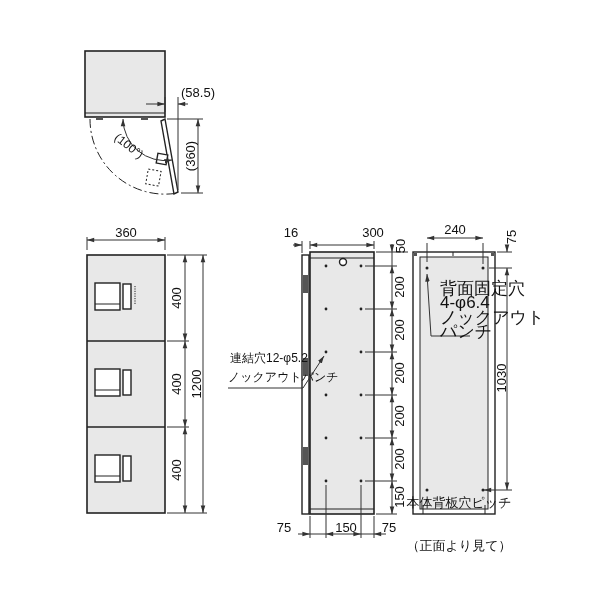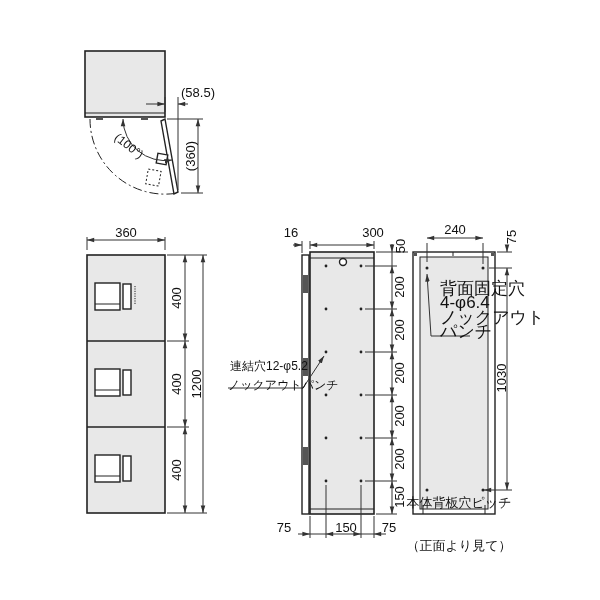--- a/index.html
+++ b/index.html
@@ -2,21 +2,21 @@
 <html style="--panel: #e8e8e8; --line: #222222; --dimc: #333333;"><head>
 <meta charset="utf-8">
 <style>
   html,body{margin:0;padding:0;background:#fff;}
   .canvas{position:relative;width:600px;height:596px;background:#fff;overflow:hidden;
           font-family:"Liberation Sans","DejaVu Sans",sans-serif;color:#111;}
   .canvas svg{position:absolute;left:0;top:0;}
   .lbl{position:absolute;transform:translate(-50%,-50%);font-size:13px;white-space:nowrap;line-height:1;}
   .rot{transform:translate(-50%,-50%) rotate(-90deg);}
   .rot38{transform:translate(-50%,-50%) rotate(38deg);font-size:12px;}
-  .annL{position:absolute;font-size:12px;white-space:nowrap;line-height:1;margin-top:8px;}
+  .annL{position:absolute;font-size:12px;white-space:nowrap;line-height:1;}
   .annS{position:absolute;font-size:17px;white-space:nowrap;line-height:1;}
   .fillP{fill:var(--panel,#e8e8e8);}
   .oL{stroke:var(--line,#222);stroke-width:1.6;fill:none;}
   .oLp{stroke:var(--line,#222);stroke-width:1.6;fill:var(--panel,#e8e8e8);}
   .oLw{stroke:var(--line,#222);stroke-width:1.4;fill:#fff;}
   .thin{stroke:var(--line,#222);stroke-width:1;fill:none;}
   .dim{stroke:var(--dimc,#333);stroke-width:1;fill:none;}
   .dot{fill:var(--line,#222);}
   .dkm{fill:#555;}
 </style>

